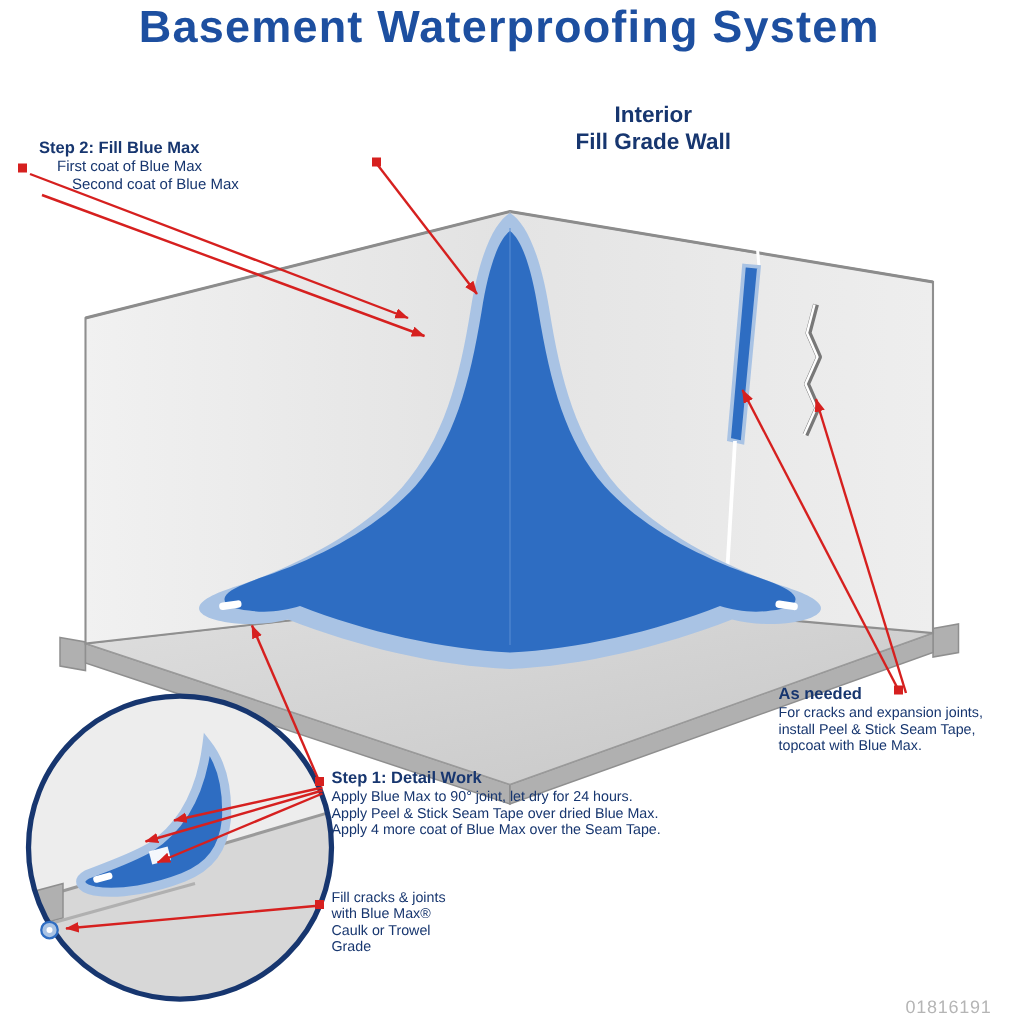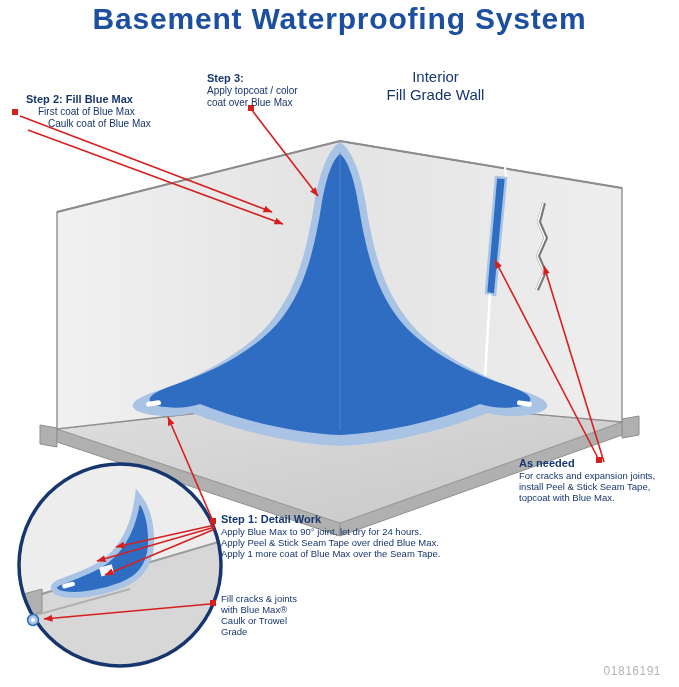--- a/index.html
+++ b/index.html
@@ -10,21 +10,21 @@
   }
   html,body{margin:0;padding:0;background:#fff;}
   .canvas{position:relative;width:679px;height:687px;background:#fff;overflow:hidden;
           font-family:"Liberation Sans",sans-serif;}
   svg{position:absolute;left:0;top:0;}
   .title{position:absolute;left:0;right:0;top:2px;text-align:center;
          font-size:30px;font-weight:bold;letter-spacing:.8px;color:var(--title_blue);}
   .lbl{position:absolute;color:var(--navy);font-size:10px;line-height:11.5px;}
   .lbl .h{font-weight:bold;font-size:11px;line-height:13px;}
   .lbl.small{font-size:9.5px;line-height:11px;}
-  .big{position:absolute;text-align:center;font-weight:normal;font-size:15px;
+  .big{position:absolute;text-align:center;font-weight:bold;font-size:15px;
        line-height:18px;color:var(--navy);}
   .code{position:absolute;right:18px;top:664px;font-size:12px;letter-spacing:.5px;
         color:var(--code_gray);}
   
   .wallL{fill:url(#gradL);stroke:var(--outline);stroke-width:1.4;}
   .wallR{fill:url(#gradR);stroke:var(--outline);stroke-width:1.4;}
   .floorP{fill:url(#gradF);stroke:#9a9a9a;stroke-width:1;}
   .slabP{fill:var(--slab);stroke:#8f8f8f;stroke-width:1;}
   .edge{stroke:#8c8c8c;stroke-width:2;fill:none;}
   .bellO{fill:var(--coating_light);}
@@ -165,46 +165,41 @@
     <line class="ptr" x1="215" y1="529" x2="105" y2="575" marker-end="url(#arrow)"></line>
     <line class="ptr" x1="210" y1="604" x2="44" y2="619" marker-end="url(#arrow)"></line>
   </g>
 </svg>
 
 <div class="title">Basement Waterproofing System</div>
 
 <div class="lbl" style="left:26px;top:93px">
   <div class="h">Step 2: Fill Blue Max</div>
   <div style="margin-left:12px">First coat of Blue Max</div>
-  <div style="margin-left:22px">Caulk coat of Blue Max</div>
-</div>
-
-<div class="lbl" style="left:207px;top:72px">
-  <div class="h">Step 3:</div>
-  <div>Apply topcoat / color</div>
-  <div>coat over Blue Max</div>
-</div>
+  <div style="margin-left:22px">Second coat of Blue Max</div>
+</div>
+
 
 <div class="big" style="left:348px;top:68px;width:175px">
   <div>Interior</div>
   <div>Fill Grade Wall</div>
 </div>
 
 <div class="lbl small" style="left:519px;top:457px;width:150px">
   <div class="h">As needed</div>
   <div>For cracks and expansion joints,</div>
   <div>install Peel &amp; Stick Seam Tape,</div>
   <div>topcoat with Blue Max.</div>
 </div>
 
 <div class="lbl small" style="left:221px;top:513px;width:250px">
   <div class="h">Step 1: Detail Work</div>
   <div>Apply Blue Max to 90° joint, let dry for 24 hours.</div>
   <div>Apply Peel &amp; Stick Seam Tape over dried Blue Max.</div>
-  <div>Apply 1 more coat of Blue Max over the Seam Tape.</div>
+  <div>Apply 4 more coat of Blue Max over the Seam Tape.</div>
 </div>
 
 <div class="lbl small" style="left:221px;top:593px;width:110px">
   <div>Fill cracks &amp; joints</div>
   <div>with Blue Max®</div>
   <div>Caulk or Trowel</div>
   <div>Grade</div>
 </div>
 
 <div class="code">01816191</div>

